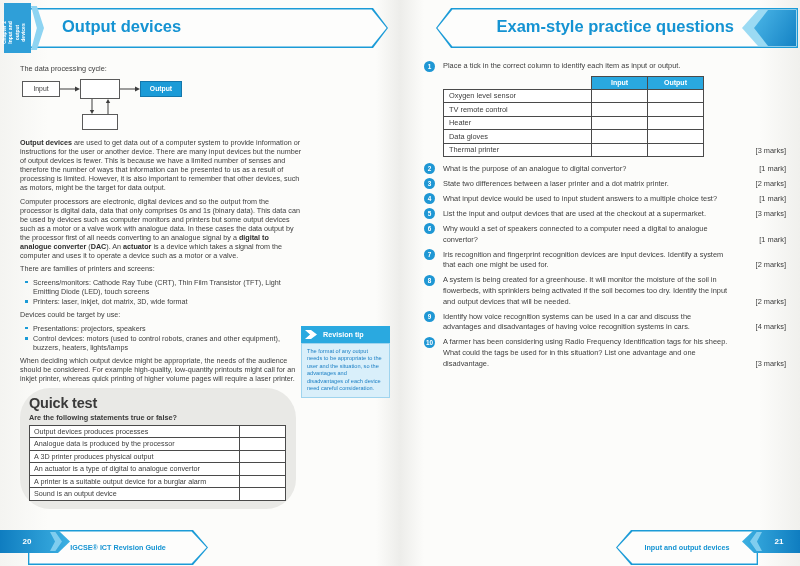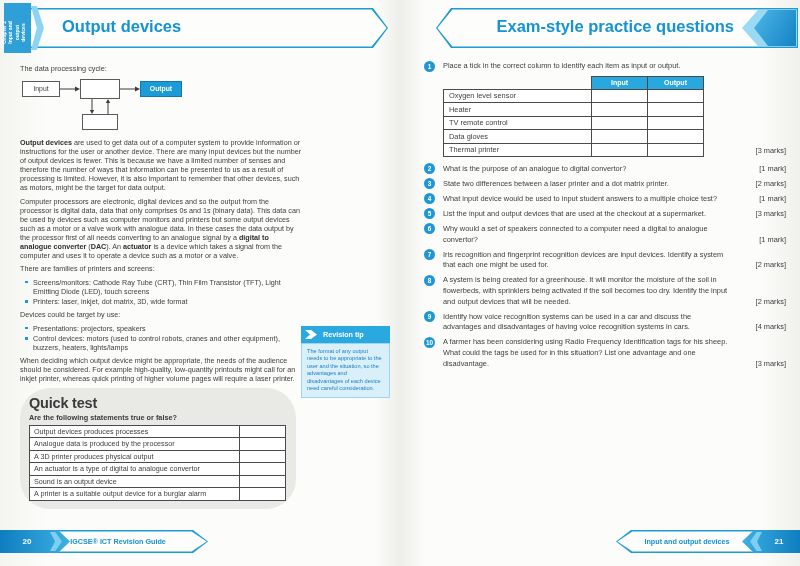--- a/index.html
+++ b/index.html
@@ -87,21 +87,21 @@
   table.io-table { border-collapse:collapse; }
   table.io-table th { background:#29a8e0; color:#fff; font-size:7px; font-weight:bold; height:13px; border:1px solid #4a4a4a; }
   table.io-table th.io-spacer { background:transparent; border:none; }
   table.io-table td { border:1px solid #4a4a4a; background:#fff; font-size:7.4px; height:13.5px; padding:0 5px; }
   td.io-label { width:148px; }
   td.io-cell, th.io-h { width:56px; }
   .io-marks { position:absolute; right:0; bottom:2px; font-size:7.4px; }
 
   
   .footer { position:absolute; bottom:13px; left:0; right:0; height:23px; }
-  .fband { height:23px; }
+  .fband { height:35px; }
   .fband .ftext { position:absolute; inset:0; z-index:3; font-size:7.2px; font-weight:bold; color:#1593d2;
     display:flex; align-items:center; justify-content:center; }
   .fband-l { left:28px; width:180px; }
   .fband-r { left:216px; width:142px; }
   .fnum { position:absolute; top:0; height:23px; color:#fff; font-size:8px; font-weight:bold;
     display:flex; align-items:center; justify-content:center; z-index:4; }
   .fnum-l { left:0; width:70px; padding-right:16px; background:linear-gradient(90deg,#0f7dc0,#3cb0e2);
     clip-path:polygon(0 0, calc(100% - 12px) 0, 100% 50%, calc(100% - 12px) 100%, 0 100%); }
   .fnum-l::after { content:""; position:absolute; right:8px; top:2px; bottom:2px; width:12px; background:#7fcdef;
     clip-path:polygon(0 0, 45% 0, 100% 50%, 45% 100%, 0 100%, 42% 50%); }
@@ -182,25 +182,25 @@
               </tr>
             <tr>
                 <td class="qt-cell">A 3D printer produces physical output</td>
                 <td class="qt-ans"></td>
               </tr>
             <tr>
                 <td class="qt-cell">An actuator is a type of digital to analogue convertor</td>
                 <td class="qt-ans"></td>
               </tr>
             <tr>
+                <td class="qt-cell">A printer is a suitable output device for a burglar alarm</td>
+                <td class="qt-ans"></td>
+              </tr>
+            <tr>
                 <td class="qt-cell">Sound is an output device</td>
-                <td class="qt-ans"></td>
-              </tr>
-            <tr>
-                <td class="qt-cell">A printer is a suitable output device for a burglar alarm</td>
                 <td class="qt-ans"></td>
               </tr>
           </tbody>
         </table>
       </div>
     </div>
 
     <aside class="tip">
       <div class="tip-hdr">
         <span class="tip-arrow"></span>
@@ -248,26 +248,26 @@
                   <th class="io-h">Output</th>
                 </tr>
               </thead>
               <tbody>
                 <tr>
                     <td class="io-label">Oxygen level sensor</td>
                     <td class="io-cell"></td>
                     <td class="io-cell"></td>
                   </tr>
                 <tr>
+                    <td class="io-label">TV remote control</td>
+                    <td class="io-cell"></td>
+                    <td class="io-cell"></td>
+                  </tr>
+                <tr>
                     <td class="io-label">Heater</td>
-                    <td class="io-cell"></td>
-                    <td class="io-cell"></td>
-                  </tr>
-                <tr>
-                    <td class="io-label">TV remote control</td>
                     <td class="io-cell"></td>
                     <td class="io-cell"></td>
                   </tr>
                 <tr>
                     <td class="io-label">Data gloves</td>
                     <td class="io-cell"></td>
                     <td class="io-cell"></td>
                   </tr>
                 <tr>
                     <td class="io-label">Thermal printer</td>

